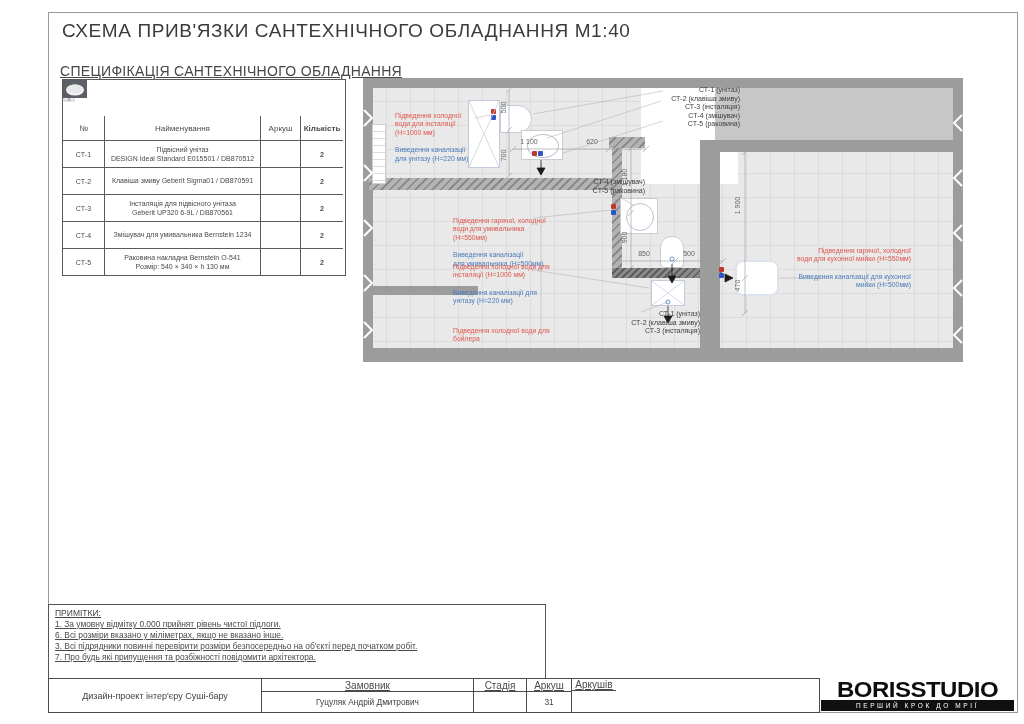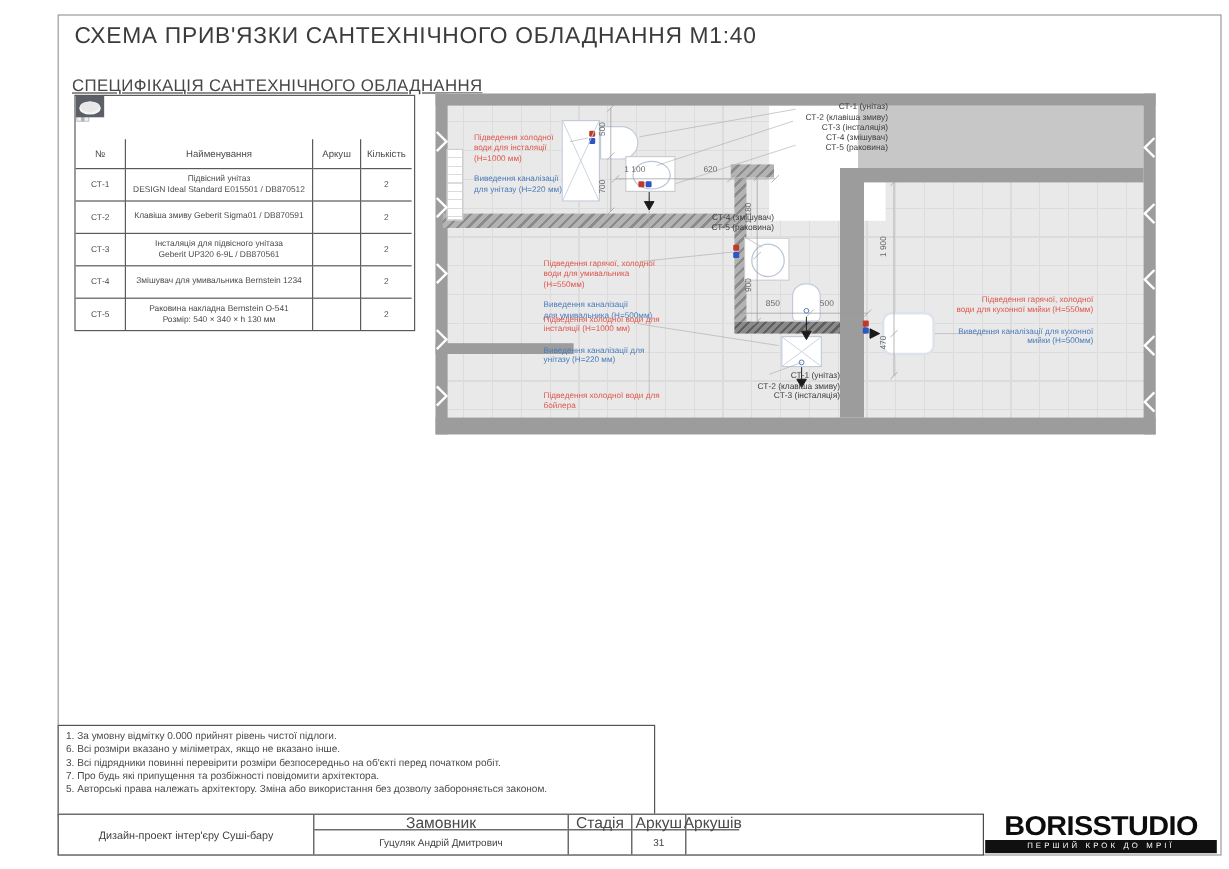--- a/index.html
+++ b/index.html
@@ -8,21 +8,21 @@
   .abs{position:absolute;}
   
   #frame{left:48px;top:12px;width:968px;height:699px;border:1px solid #9a9a9a;}
   #main-title{left:62px;top:20px;font-size:19px;letter-spacing:.6px;color:#3b3b3b;white-space:nowrap;}
   #spec-title{left:60px;top:63px;font-size:14px;color:#474747;text-decoration:underline;letter-spacing:.3px;}
   
   #spec{left:62px;top:79px;width:282px;border:1px solid #5a5a5a;display:grid;
         grid-template-columns:42px 156px 40px 42px;background:#fff;font-size:7px;color:#4a4a4a;}
   #spec .c{border-right:1px solid #5a5a5a;border-bottom:1px solid #5a5a5a;display:flex;
            align-items:center;justify-content:center;text-align:center;padding:1px 2px;min-height:24px;}
-  #spec .c.last{border-right:none;}
+  #spec .c.last{border-right:none;font-weight:bold;}
   #spec .row-last{border-bottom:none;}
   #spec .hdr{font-size:8px;min-height:22px;margin-top:36px;}
   #spec .nm{flex-direction:column;line-height:1.3;}
   
   #plan{left:363px;top:78px;width:600px;height:284px;}
   .floor{left:0;top:0;width:600px;height:284px;background:#e9e9e9;
     background-image:repeating-linear-gradient(to right,transparent 0 23px,#dcdcdc 23px 24px),
                      repeating-linear-gradient(to bottom,transparent 0 23px,#dcdcdc 23px 24px);}
   .void{background:#fff;}
   .shade{background:#c7c7c7;}
@@ -36,27 +36,27 @@
   .sup.v{flex-direction:column;}
   .dim{font-size:7px;color:#666;width:28px;text-align:center;white-space:nowrap;}
   .dim.v{transform:rotate(-90deg);transform-origin:center;}
   .ann{font-size:6.8px;line-height:1.28;white-space:pre-line;}
   .ann .red{color:#df564c;}
   .ann .blue{color:#4a7cba;}
   .lbl{font-size:7px;line-height:1.22;color:#3d3d3d;white-space:pre-line;text-align:right;}
   
   #notes{left:48px;top:604px;width:484px;height:69px;border:1px solid #555;padding:3px 6px;box-sizing:content-box;background:#fff;}
   #notes .nt{font-size:8.5px;color:#454545;text-decoration:underline;margin-bottom:1px;}
-  #notes .ni{font-size:8.4px;color:#4a4a4a;line-height:1.3;white-space:nowrap;}
+  #notes .ni{font-size:8.4px;color:#4a4a4a;line-height:1.3;white-space:nowrap;text-decoration:underline;}
   
   #tb{left:48px;top:678px;width:770px;height:33px;border:1px solid #4a4a4a;display:flex;background:#fff;}
   #tb .col{border-right:1px solid #4a4a4a;display:flex;flex-direction:column;}
   #tb .col:last-child{border-right:none;gap:40px;}
-  #tb .h{height:12px;border-bottom:1px solid #4a4a4a;font-size:13px;color:#4a4a4a;
-         display:flex;align-items:center;justify-content:center;}
+  #tb .h{height:12px;border-bottom:1px solid #4a4a4a;font-size:10px;color:#4a4a4a;
+         display:flex;align-items:center;justify-content:center;text-decoration:underline;}
   #tb .vv{flex:1;font-size:8.3px;color:#404040;display:flex;align-items:center;justify-content:center;
           text-align:left;padding:0 2px;white-space:nowrap;}
   #tb .proj{justify-content:center;align-items:center;font-size:9px;color:#404040;display:flex;}
   #logo{left:821px;top:677px;width:193px;height:36px;display:flex;flex-direction:column;align-items:stretch;}
   #logo .word{font-size:24px;font-weight:800;color:#0d0d0d;letter-spacing:-0.5px;line-height:23px;text-align:center;
               transform:scaleY(.95);}
   #logo .bar{height:11px;background:#101010;color:#fff;font-size:6.5px;letter-spacing:2.6px;
              display:flex;align-items:center;justify-content:center;}
   svg{position:absolute;left:0;top:0;pointer-events:none;}
 </style>
@@ -290,25 +290,25 @@
 СТ-4 (змішувач)
 СТ-5 (раковина)</div>
   <div class="abs lbl" style="right:318px;top:100px;">СТ-4 (змішувач)
 СТ-5 (раковина)</div>
   <div class="abs lbl" style="right:263px;top:232px;">СТ-1 (унітаз)
 СТ-2 (клавіша змиву)
 СТ-3 (інсталяція)</div>
 </div>
 
 <div class="abs" id="notes">
+  <div class="nt">ПРИМІТКИ:</div>
   <div class="ni">1. За умовну відмітку 0.000 прийнят рівень чистої підлоги.</div>
   <div class="ni">6. Всі розміри вказано у міліметрах, якщо не вказано інше.</div>
   <div class="ni">3. Всі підрядники повинні перевірити розміри безпосередньо на об'єкті перед початком робіт.</div>
   <div class="ni">7. Про будь які припущення та розбіжності повідомити архітектора.</div>
-  <div class="ni">5. Авторські права належать архітектору. Зміна або використання без дозволу забороняється законом.</div>
 </div>
 
 <div class="abs" id="tb">
   <div class="col proj" style="width:212px;">Дизайн-проект інтер'єру Суші-бару</div>
   <div class="col" style="width:211px;">
     <div class="h">Замовник</div>
     <div class="vv">Гуцуляк Андрій Дмитрович</div>
   </div>
   <div class="col" style="width:52px;">
     <div class="h">Стадія</div>

